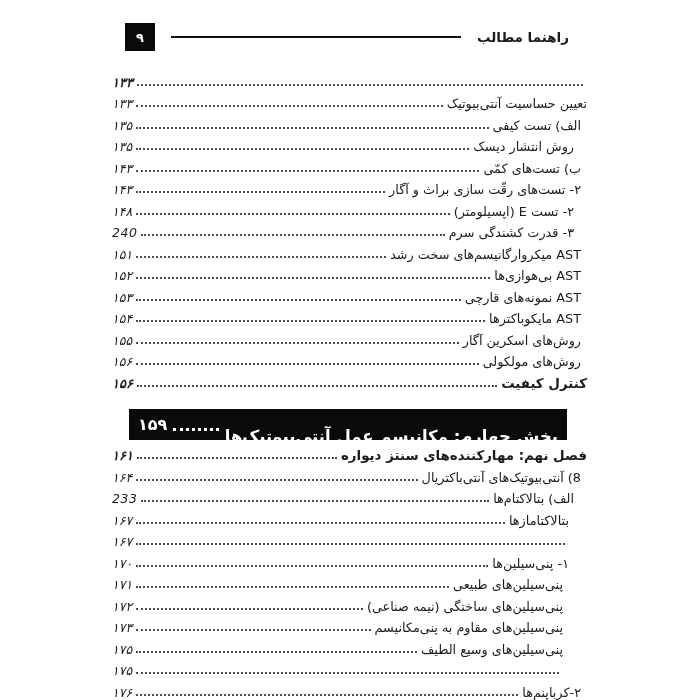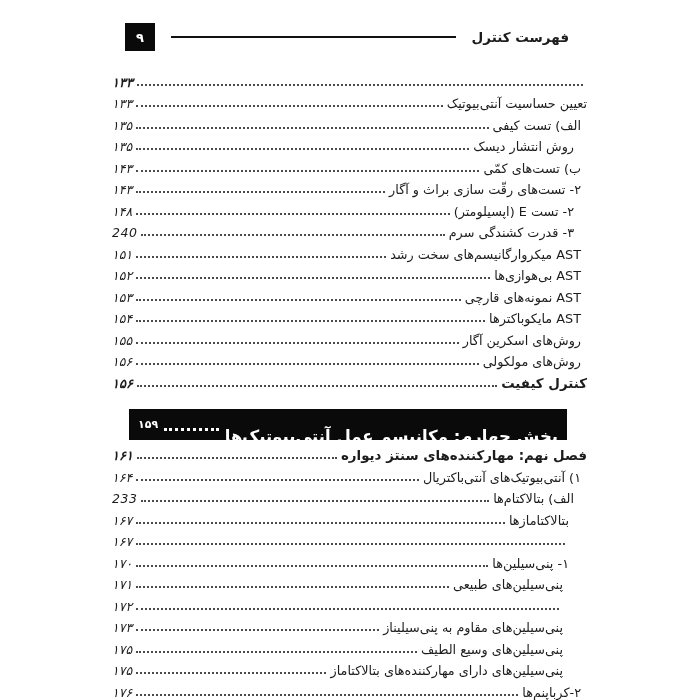--- a/index.html
+++ b/index.html
@@ -55,29 +55,29 @@
     background: #0a0a0a; color: #ffffff;
     height: 31px; margin: 17px 20px 3px 17px;
     padding: 0 9px;
     font-weight: bold; font-size: 16.5px;
   }
   .banner .t { white-space: nowrap; margin-top: 24px; }
   .banner .lead {
     flex: 1; border-bottom: 3px dotted #ffffff;
     margin: 0 6px; height: 0; align-self: flex-end; margin-bottom: 9px;
   }
-  .banner .p { white-space: nowrap; font-size: 11px; letter-spacing: 1px; }
+  .banner .p { white-space: nowrap; font-size: 16px; letter-spacing: 1px; }
 </style>
 </head>
 <body>
 
 <div class="page">
 
   <div class="hdr">
-    <span class="hdr-title">فهرست کنترل</span>
+    <span class="hdr-title">راهنما مطالب</span>
     <span class="hdr-line"></span>
     <span class="hdr-badge">۹</span>
   </div>
 
   <div>
     <div class="row bold">
         <span class="lead"></span>
         <span class="p">۱۳۳</span>
       </div>
     <div class="row">
@@ -158,21 +158,21 @@
     <span class="p">۱۵۹</span>
   </div>
 
   <div>
     <div class="row bold">
         <span class="t">فصل نهم: مهارکننده‌های سنتز دیواره</span>
         <span class="lead"></span>
         <span class="p">۱۶۱</span>
       </div>
     <div class="row ind1">
-        <span class="t">۱) آنتی‌بیوتیک‌های آنتی‌باکتریال</span>
+        <span class="t">8) آنتی‌بیوتیک‌های آنتی‌باکتریال</span>
         <span class="lead"></span>
         <span class="p">۱۶۴</span>
       </div>
     <div class="row ind2">
         <span class="t">الف) بتالاکتام‌ها</span>
         <span class="lead"></span>
         <span class="p">233</span>
       </div>
     <div class="row ind3">
         <span class="t">بتالاکتامازها</span>
@@ -187,35 +187,35 @@
         <span class="t">۱- پنی‌سیلین‌ها</span>
         <span class="lead"></span>
         <span class="p">۱۷۰</span>
       </div>
     <div class="row ind4">
         <span class="t">پنی‌سیلین‌های طبیعی</span>
         <span class="lead"></span>
         <span class="p">۱۷۱</span>
       </div>
     <div class="row ind4">
+        <span class="t">پنی‌سیلین‌های ساختگی (نیمه صناعی)</span>
         <span class="lead"></span>
         <span class="p">۱۷۲</span>
       </div>
     <div class="row ind4">
-        <span class="t">پنی‌سیلین‌های مقاوم به پنی‌سیلیناز</span>
+        <span class="t">پنی‌سیلین‌های مقاوم به پنی‌مکانیسم</span>
         <span class="lead"></span>
         <span class="p">۱۷۳</span>
       </div>
     <div class="row ind4">
         <span class="t">پنی‌سیلین‌های وسیع الطیف</span>
         <span class="lead"></span>
         <span class="p">۱۷۵</span>
       </div>
     <div class="row ind4">
-        <span class="t">پنی‌سیلین‌های دارای مهارکننده‌های بتالاکتاماز</span>
         <span class="lead"></span>
         <span class="p">۱۷۵</span>
       </div>
     <div class="row ind1">
         <span class="t">۲-کرباپنم‌ها</span>
         <span class="lead"></span>
         <span class="p">۱۷۶</span>
       </div>
   </div>
 

